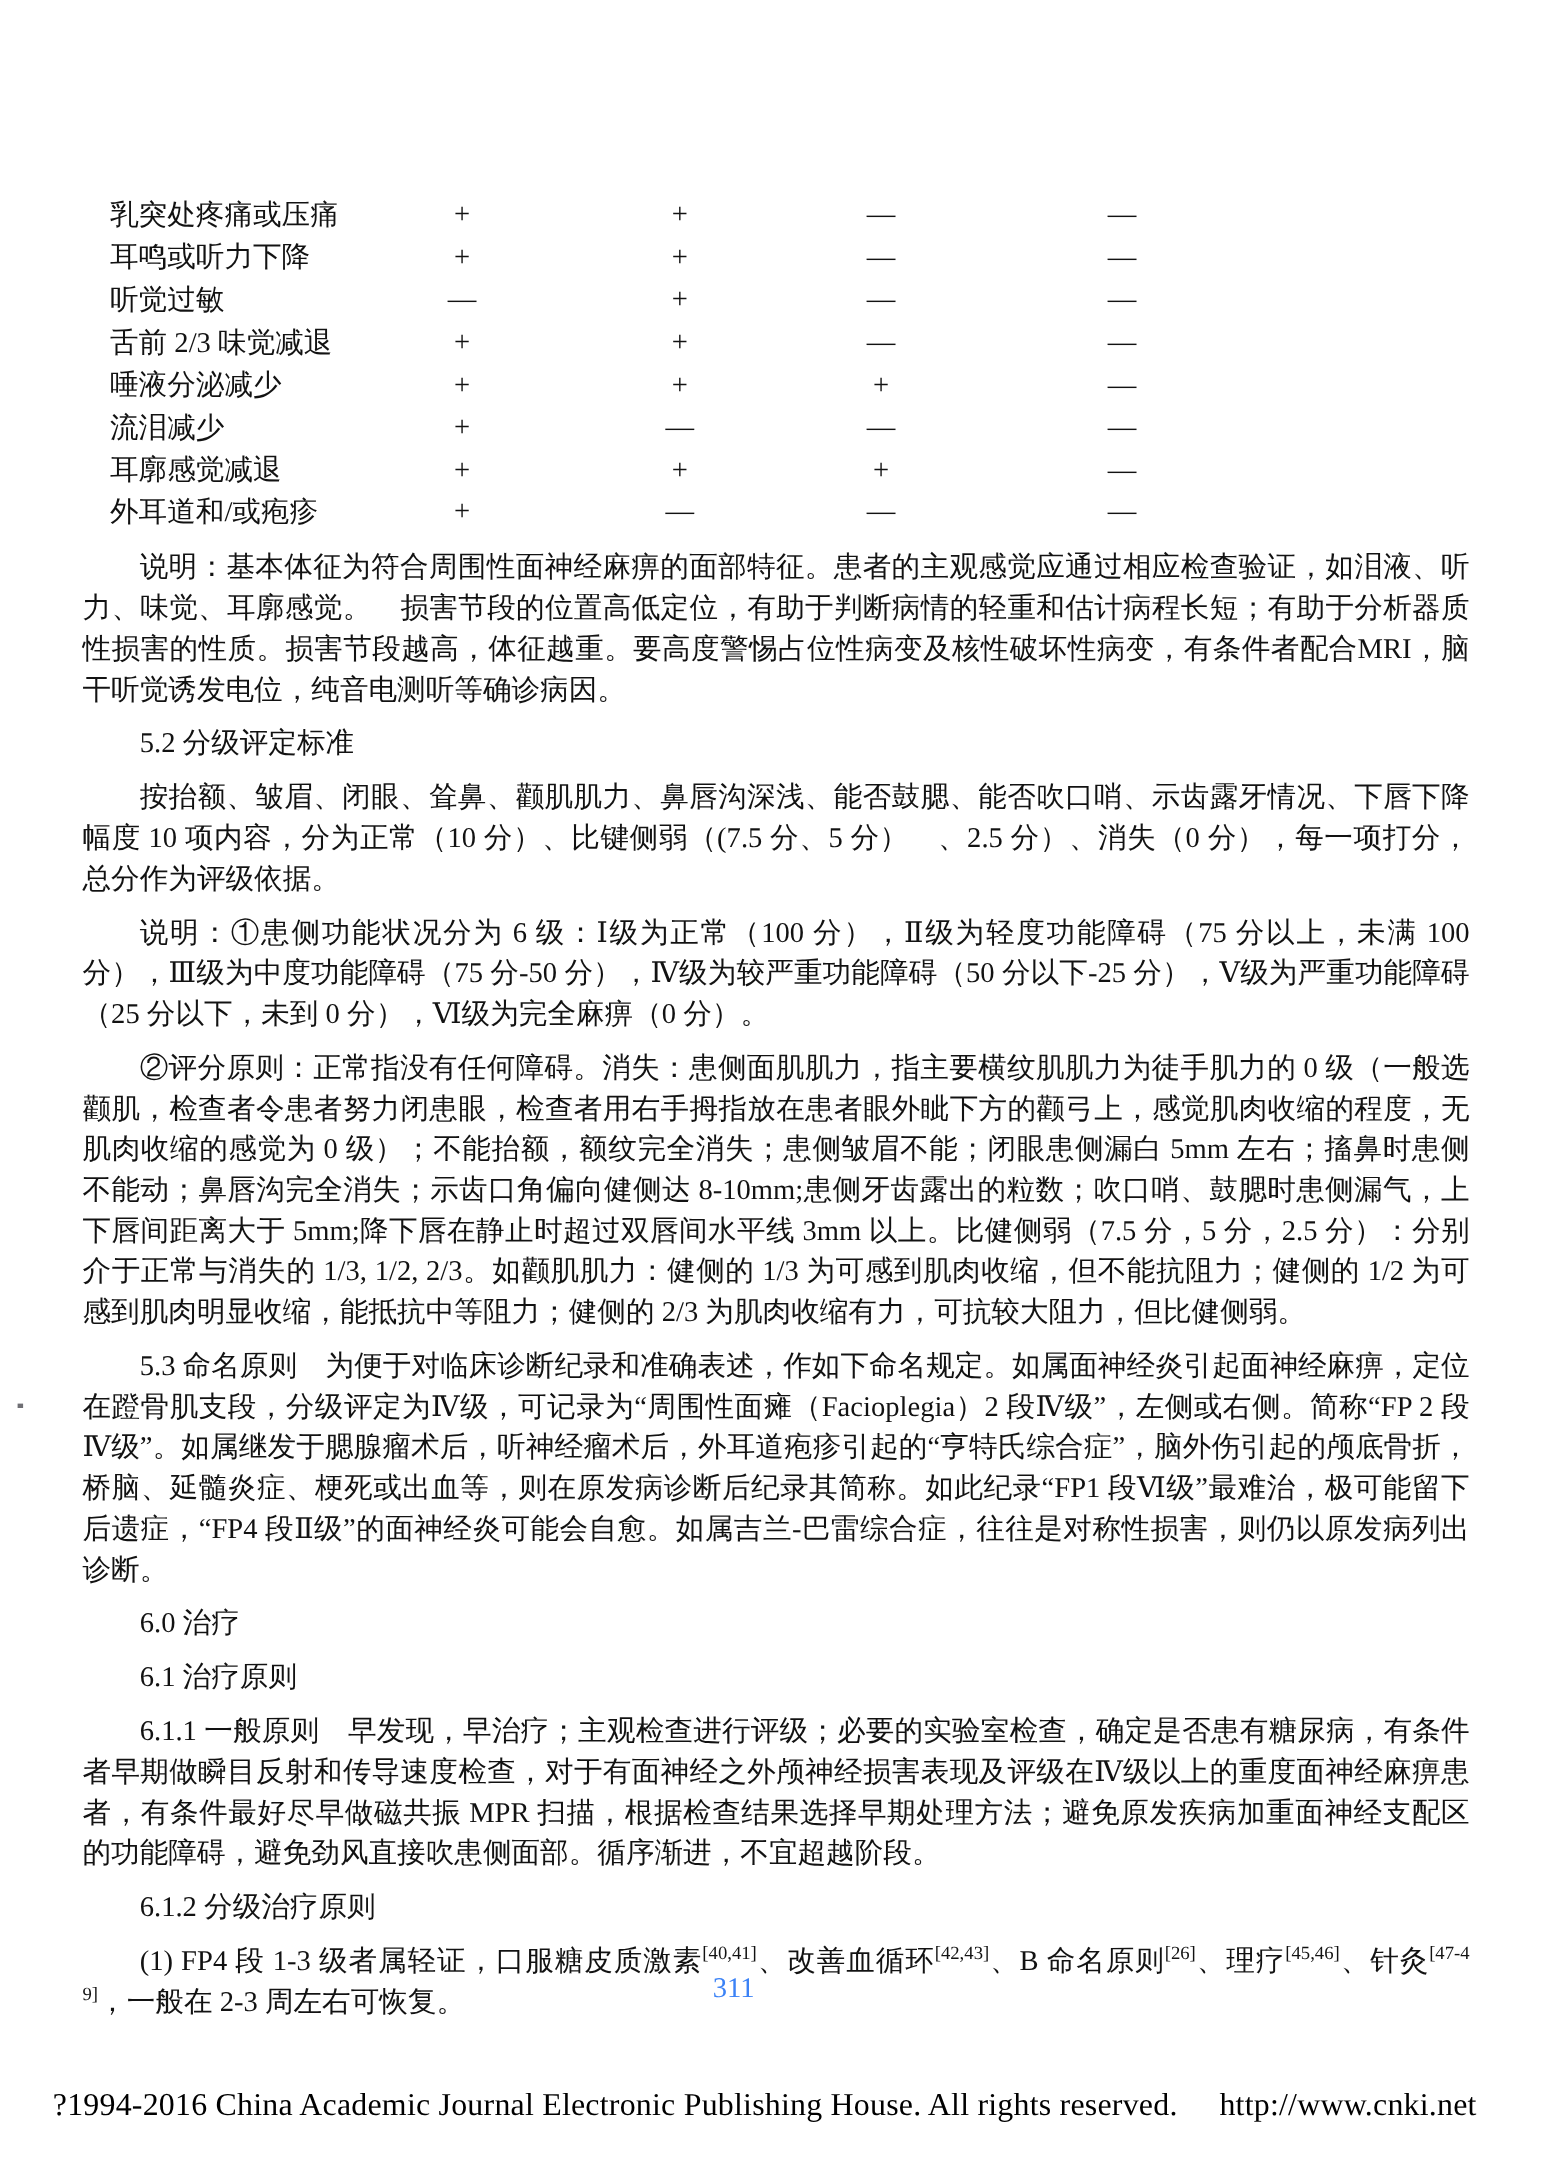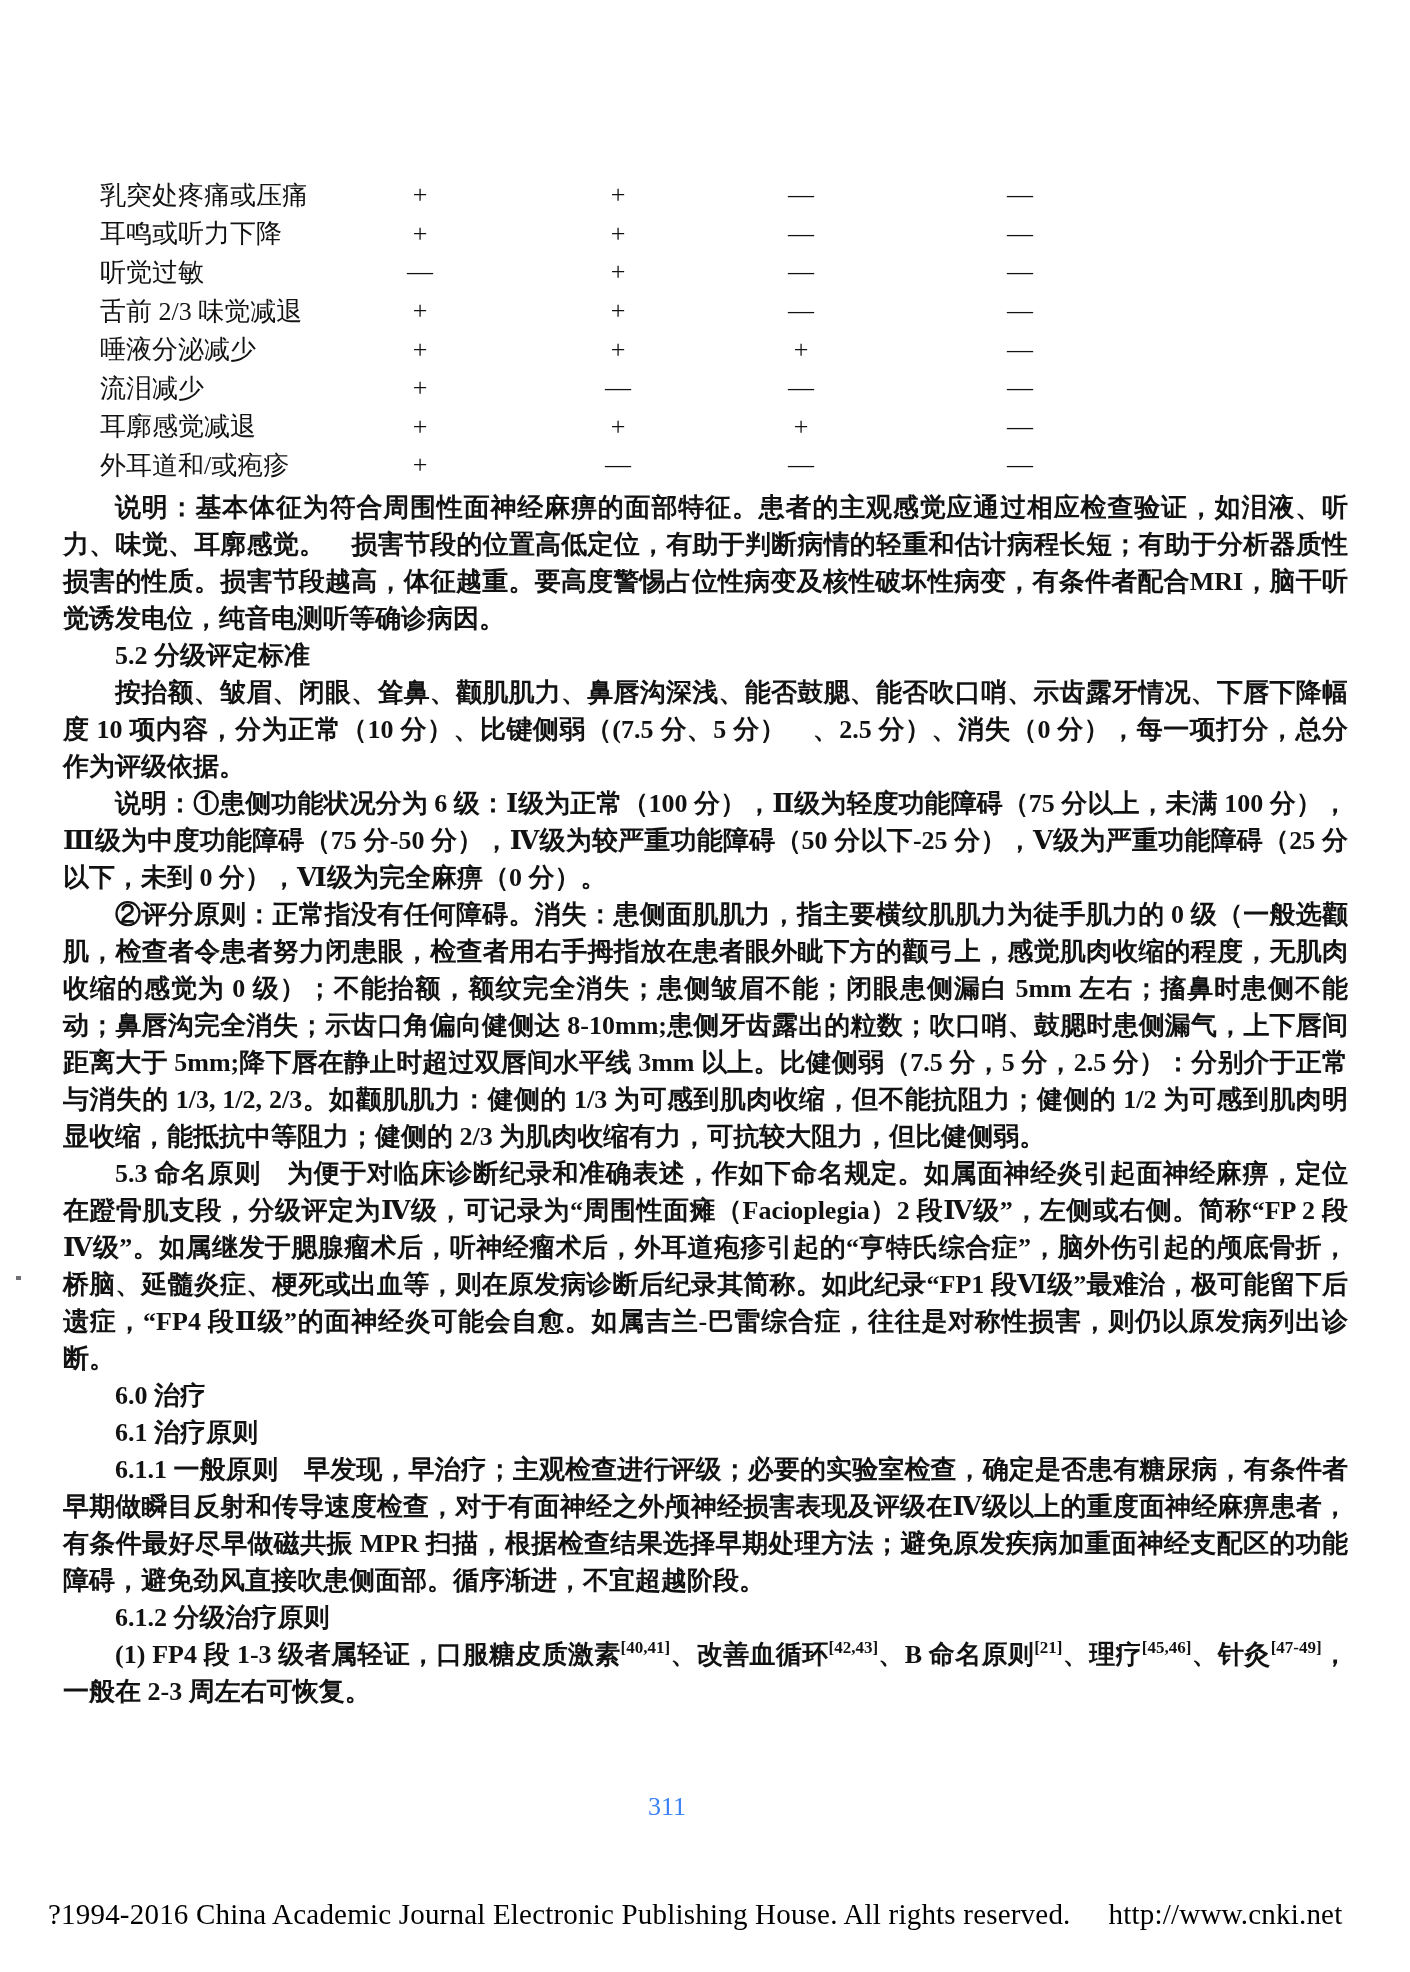--- a/index.html
+++ b/index.html
@@ -22,27 +22,26 @@
   .symptom-table { margin-left:37px; margin-bottom:4px; }
   .t-row { display:flex; height:38.6px; align-items:center; font-size:26px; }
   .t-label { width:250px; white-space:nowrap; }
   .t-cell { text-align:center; }
   .t-cell.c1 { width:140px; }
   .t-cell.c2 { width:256px; }
   .t-cell.c3 { width:110px; }
   .t-cell.c4 { width:328px; }
   
   p.body {
-    margin:0;
+    margin:12px;
     font-size:26px;
     line-height:37px;
     text-align:justify;
     text-indent:2em;
     word-break:break-all;
-    font-weight:bold;
   }
   p.body sup {
     font-size:17px;
     line-height:0;
     vertical-align:super;
     letter-spacing:0;
   }
   
   .page-number {
     position:absolute;
@@ -137,21 +136,21 @@
     <p class="body">说明：基本体征为符合周围性面神经麻痹的面部特征。患者的主观感觉应通过相应检查验证，如泪液、听力、味觉、耳廓感觉。　损害节段的位置高低定位，有助于判断病情的轻重和估计病程长短；有助于分析器质性损害的性质。损害节段越高，体征越重。要高度警惕占位性病变及核性破坏性病变，有条件者配合MRI，脑干听觉诱发电位，纯音电测听等确诊病因。</p>
     <p class="body">5.2 分级评定标准</p>
     <p class="body">按抬额、皱眉、闭眼、耸鼻、颧肌肌力、鼻唇沟深浅、能否鼓腮、能否吹口哨、示齿露牙情况、下唇下降幅度 10 项内容，分为正常（10 分）、比键侧弱（(7.5 分、5 分）　、2.5 分）、消失（0 分），每一项打分，总分作为评级依据。</p>
     <p class="body">说明：①患侧功能状况分为 6 级：Ⅰ级为正常（100 分），Ⅱ级为轻度功能障碍（75 分以上，未满 100 分），Ⅲ级为中度功能障碍（75 分-50 分），Ⅳ级为较严重功能障碍（50 分以下-25 分），Ⅴ级为严重功能障碍（25 分以下，未到 0 分），Ⅵ级为完全麻痹（0 分）。</p>
     <p class="body">②评分原则：正常指没有任何障碍。消失：患侧面肌肌力，指主要横纹肌肌力为徒手肌力的 0 级（一般选颧肌，检查者令患者努力闭患眼，检查者用右手拇指放在患者眼外眦下方的颧弓上，感觉肌肉收缩的程度，无肌肉收缩的感觉为 0 级）；不能抬额，额纹完全消失；患侧皱眉不能；闭眼患侧漏白 5mm 左右；搐鼻时患侧不能动；鼻唇沟完全消失；示齿口角偏向健侧达 8-10mm;患侧牙齿露出的粒数；吹口哨、鼓腮时患侧漏气，上下唇间距离大于 5mm;降下唇在静止时超过双唇间水平线 3mm 以上。比健侧弱（7.5 分，5 分，2.5 分）：分别介于正常与消失的 1/3, 1/2, 2/3。如颧肌肌力：健侧的 1/3 为可感到肌肉收缩，但不能抗阻力；健侧的 1/2 为可感到肌肉明显收缩，能抵抗中等阻力；健侧的 2/3 为肌肉收缩有力，可抗较大阻力，但比健侧弱。</p>
     <p class="body">5.3 命名原则　为便于对临床诊断纪录和准确表述，作如下命名规定。如属面神经炎引起面神经麻痹，定位在蹬骨肌支段，分级评定为Ⅳ级，可记录为“周围性面瘫（Facioplegia）2 段Ⅳ级”，左侧或右侧。简称“FP 2 段Ⅳ级”。如属继发于腮腺瘤术后，听神经瘤术后，外耳道疱疹引起的“亨特氏综合症”，脑外伤引起的颅底骨折，桥脑、延髓炎症、梗死或出血等，则在原发病诊断后纪录其简称。如此纪录“FP1 段Ⅵ级”最难治，极可能留下后遗症，“FP4 段Ⅱ级”的面神经炎可能会自愈。如属吉兰-巴雷综合症，往往是对称性损害，则仍以原发病列出诊断。</p>
     <p class="body">6.0 治疗</p>
     <p class="body">6.1 治疗原则</p>
     <p class="body">6.1.1 一般原则　早发现，早治疗；主观检查进行评级；必要的实验室检查，确定是否患有糖尿病，有条件者早期做瞬目反射和传导速度检查，对于有面神经之外颅神经损害表现及评级在Ⅳ级以上的重度面神经麻痹患者，有条件最好尽早做磁共振 MPR 扫描，根据检查结果选择早期处理方法；避免原发疾病加重面神经支配区的功能障碍，避免劲风直接吹患侧面部。循序渐进，不宜超越阶段。</p>
     <p class="body">6.1.2 分级治疗原则</p>
-    <p class="body"><span>(1) FP4 段 1-3 级者属轻证，口服糖皮质激素</span><sup>[40,41]</sup><span>、改善血循环</span><sup>[42,43]</sup><span>、B 命名原则</span><sup>[21]</sup><span>、理疗</span><sup>[45,46]</sup><span>、针灸</span><sup>[47-49]</sup><span>，一般在 2-3 周左右可恢复。</span></p>
+    <p class="body"><span>(1) FP4 段 1-3 级者属轻证，口服糖皮质激素</span><sup>[40,41]</sup><span>、改善血循环</span><sup>[42,43]</sup><span>、B 命名原则</span><sup>[26]</sup><span>、理疗</span><sup>[45,46]</sup><span>、针灸</span><sup>[47-49]</sup><span>，一般在 2-3 周左右可恢复。</span></p>
 
   </div>
 
   <div class="artifact-dot"></div>
 
   <div class="page-number">311</div>
 
   <div class="footer">
     <span>?1994-2016 China Academic Journal Electronic Publishing House. All rights reserved.</span><span class="footer-url">http://www.cnki.net</span>
   </div>

